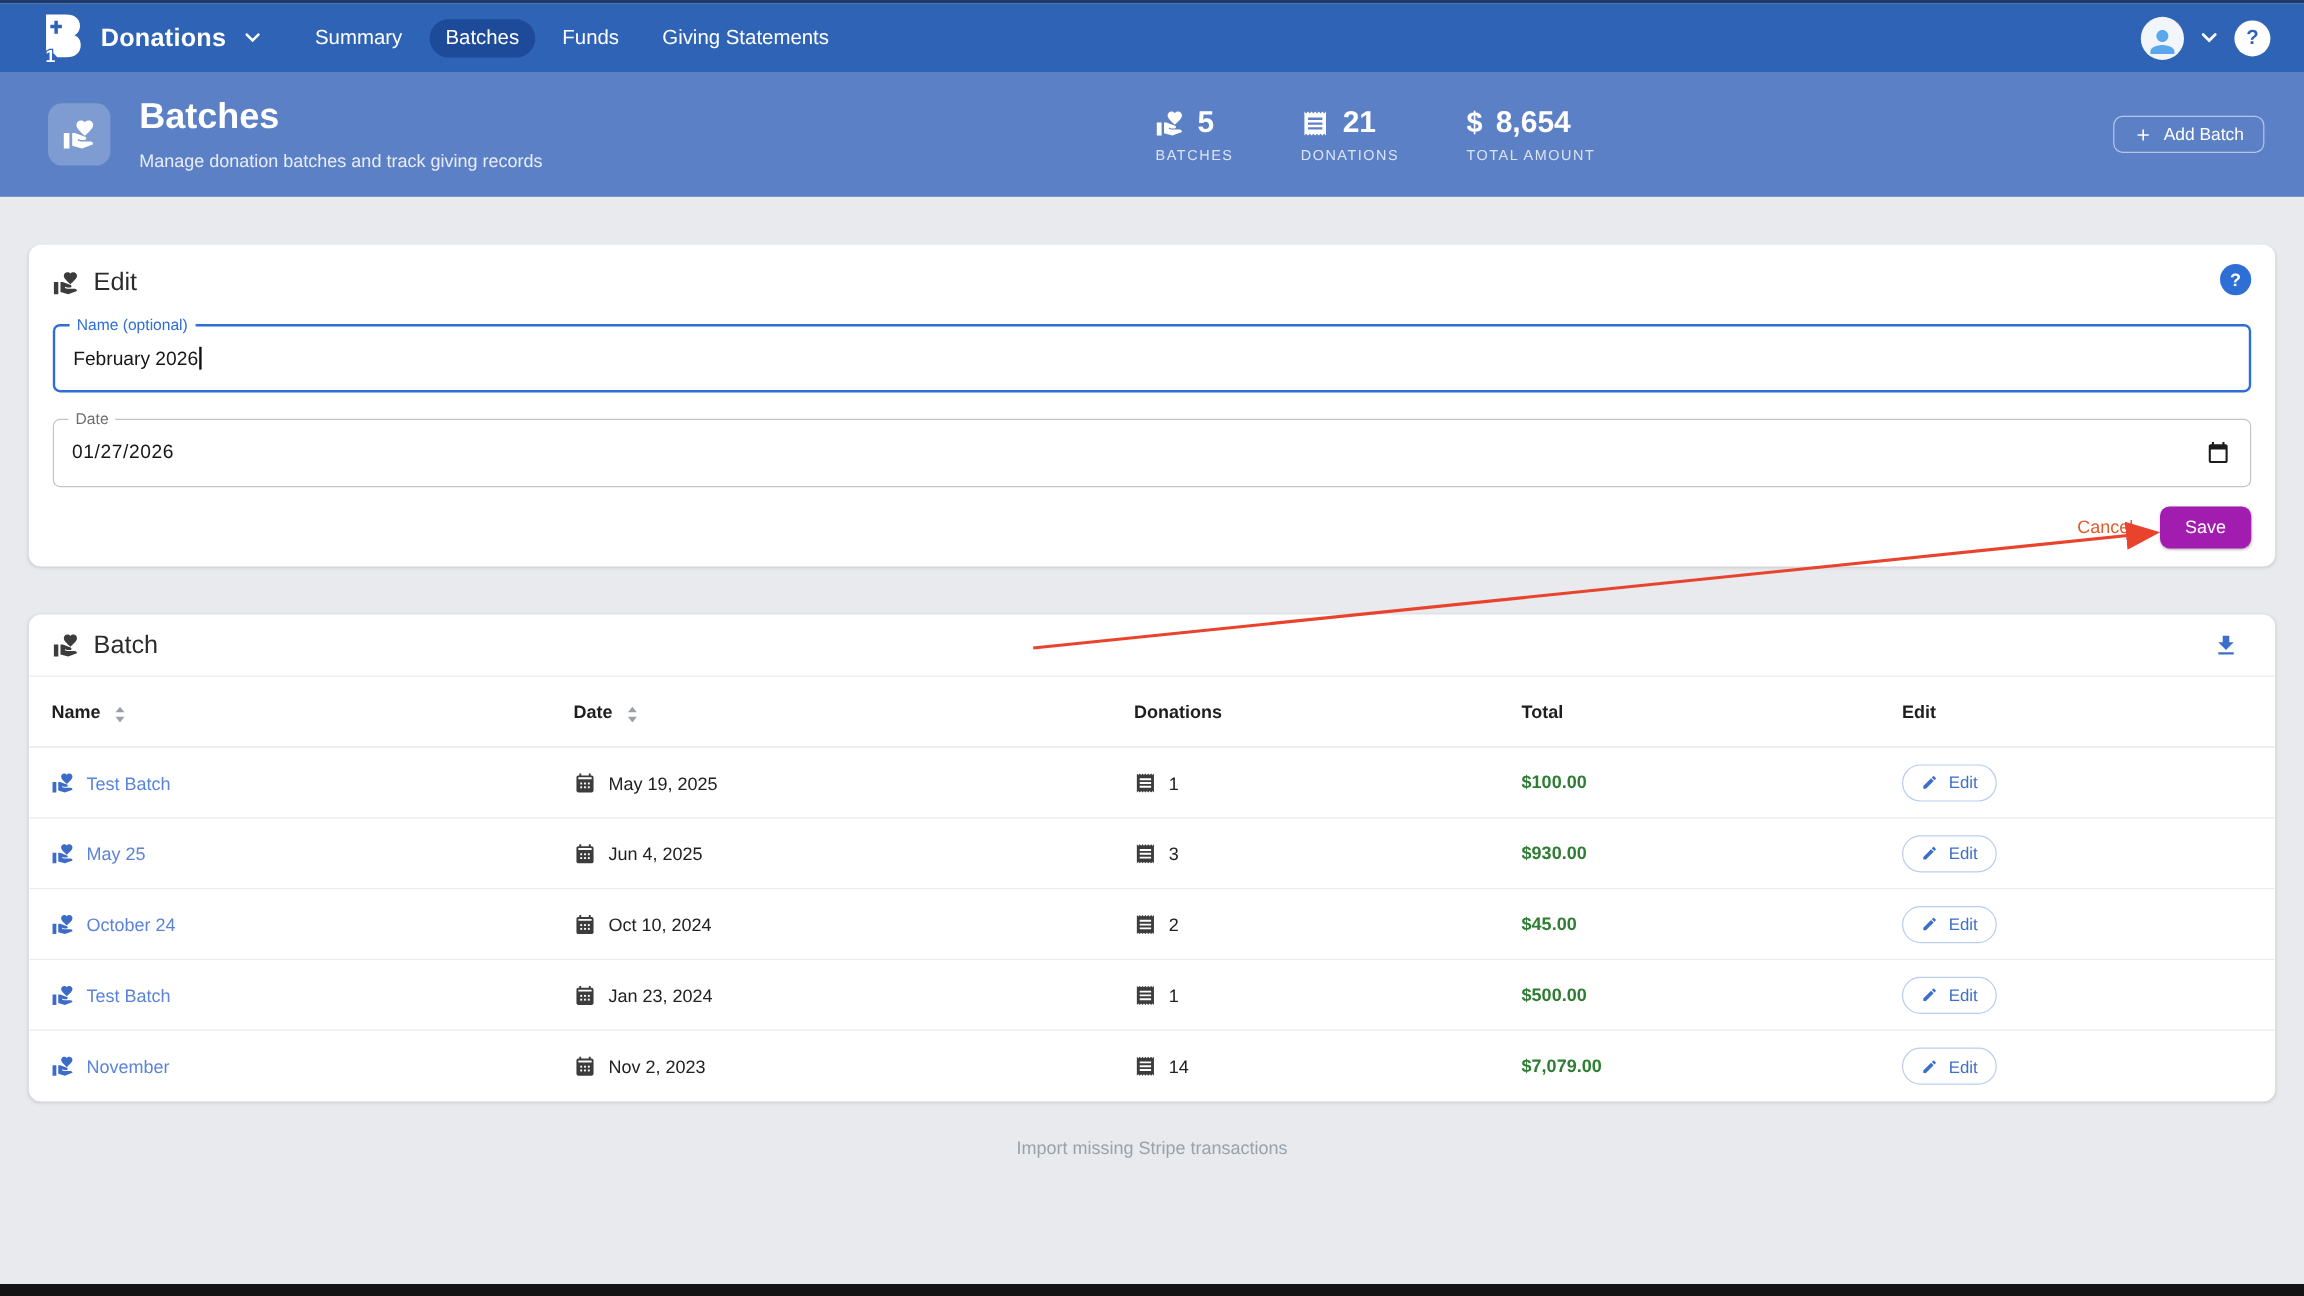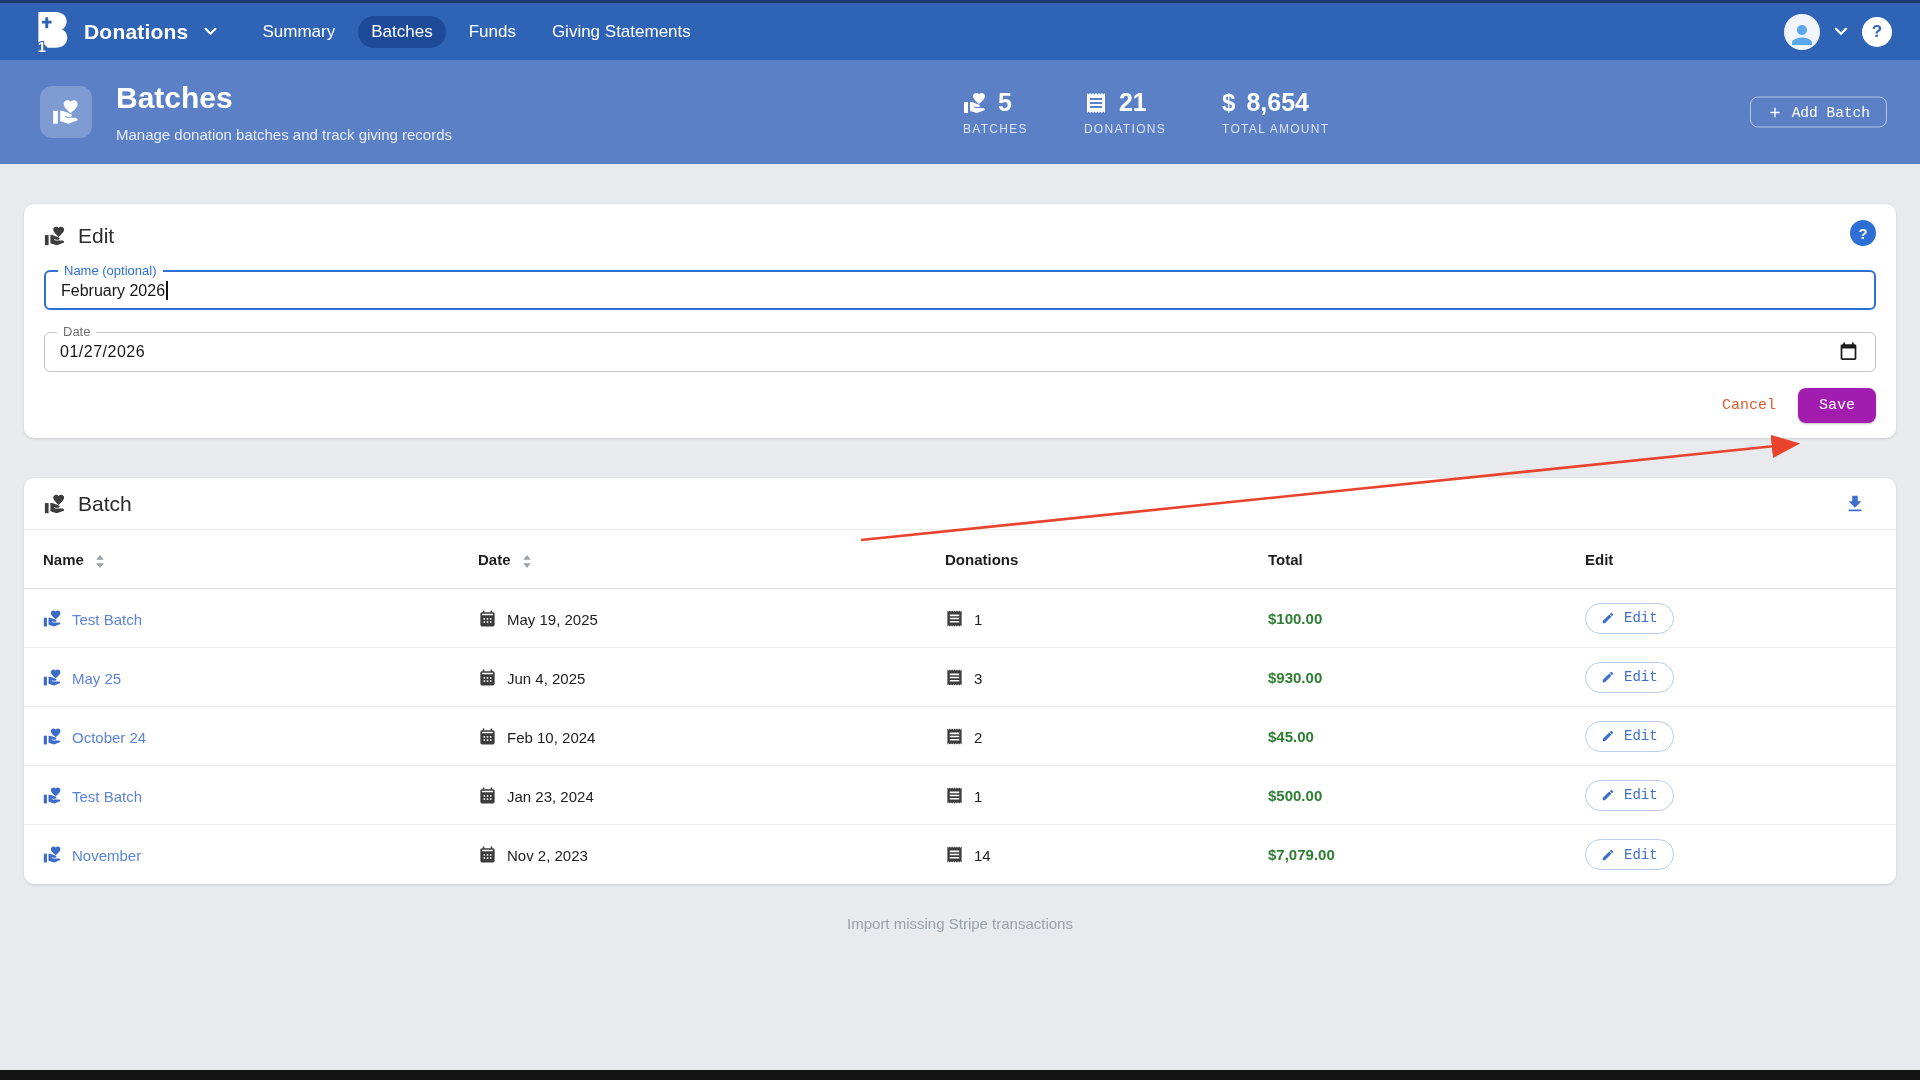--- a/index.html
+++ b/index.html
@@ -4,21 +4,21 @@
 <style>
   * { margin:0; padding:0; box-sizing:border-box; }
   html,body { width:1920px; height:1080px; overflow:hidden; }
   body {
     font-family:"Liberation Sans", sans-serif;
     background:#e8eaed;
     position:relative;
     color:#212121;
   }
   .hidden-defs { position:absolute; width:0; height:0; overflow:hidden; }
-  button { font-family:Liberation Mono, monospace; cursor:pointer; }
+  button { font-family:Liberation Sans, sans-serif; cursor:pointer; }
 
   
   .top-strip { height:3px; background:#1d3a6c; }
   .bottom-bar { position:absolute; left:0; bottom:0; width:100%; height:10px; background:#141414; }
 
   
   .navbar {
     height:57px; background:#2e63b5; display:flex; align-items:center;
     padding:0 28px 0 34px; color:#fff;
   }
@@ -58,21 +58,21 @@
 
   
   main { padding:0 24px; }
   .card { background:#fff; border-radius:10px; box-shadow:0 1px 3px rgba(0,0,0,.13); }
   .edit-card { margin-top:40px; padding:18px 20px 15px; position:relative; }
   .card-title-row { display:flex; align-items:center; gap:12px; height:28px; }
   .card-title-row svg { width:22px; height:22px; color:#3c3c3c; }
   .card-title { font-size:21px; font-weight:500; color:#2b2b2b; }
   .help-badge { position:absolute; right:20px; top:16px; width:26px; height:26px; border-radius:50%; background:#2e6fd6; color:#fff; font-size:15px; font-weight:700; display:flex; align-items:center; justify-content:center; cursor:pointer; }
 
-  .field { position:relative; height:40px; border-radius:6px; margin-top:20px; display:flex; align-items:center; cursor:text; }
+  .field { position:relative; height:57px; border-radius:6px; margin-top:20px; display:flex; align-items:center; cursor:text; }
   .field.focused { border:2px solid #2e6fd6; }
   .field.normal { border:1px solid #c4c4c4; margin-top:22px; }
   .field-label { position:absolute; top:-9px; left:12px; background:#fff; padding:0 6px; font-size:13px; }
   .field.focused .field-label { color:#2e6fd6; }
   .field.normal .field-label { color:#6e6e6e; }
   .field-value { padding-left:15px; font-size:16px; color:#161616; }
   .field.normal .field-value { letter-spacing:.5px;text-align:center; }
   .caret { display:inline-block; width:1.5px; height:19px; background:#111; margin-left:1px; vertical-align:-4px; animation:blink 1s steps(1) infinite; }
   @keyframes blink { 50% { opacity:0; } }
   .field-cal { position:absolute; right:16px; top:50%; transform:translateY(-50%); width:21px; height:21px; color:#1c1c1c; cursor:pointer; }
@@ -375,21 +375,21 @@
           <div class="cell">
             <svg class="ic-sm ic-blue">
               <use href="#i-handheart"></use>
             </svg>
             <a class="batch-link">October 24</a>
           </div>
           <div class="cell">
             <svg class="ic-sm ic-dark">
               <use href="#i-cal-filled"></use>
             </svg>
-            <span class="row-text">Feb 10, 2024</span>
+            <span class="row-text">Oct 10, 2024</span>
           </div>
           <div class="cell">
             <svg class="ic-sm ic-dark">
               <use href="#i-receipt"></use>
             </svg>
             <span class="row-text">2</span>
           </div>
           <div class="cell">
             <span class="total">$45.00</span>
           </div>

